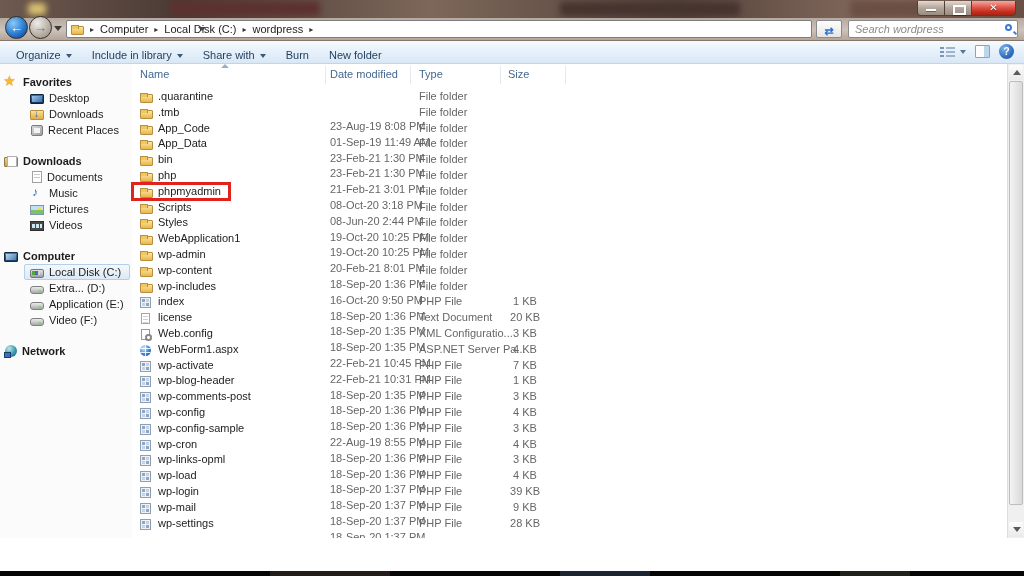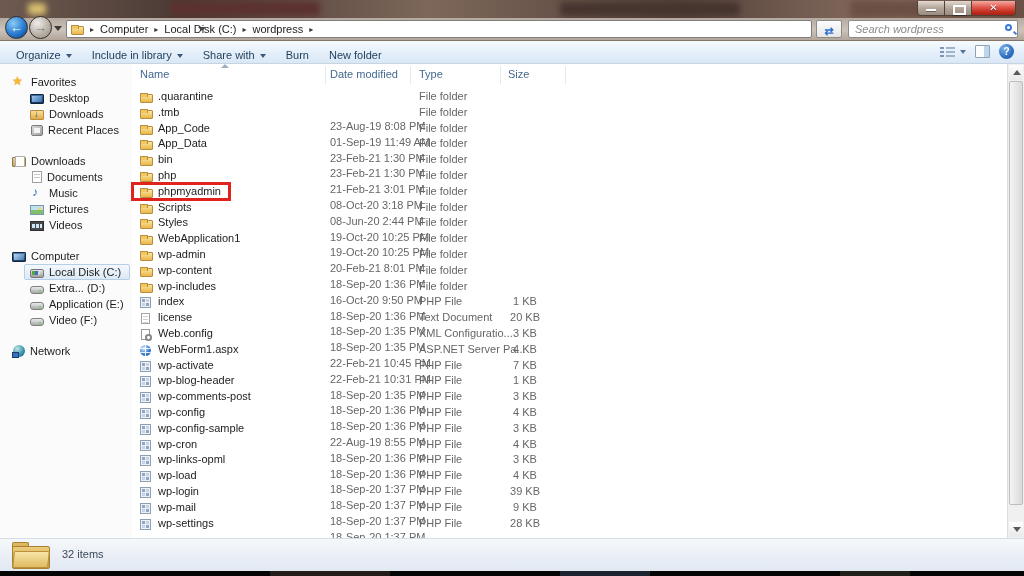--- a/index.html
+++ b/index.html
@@ -67,21 +67,21 @@
   .preview-icon{width:15px;height:13px;border:1px solid #8fa3b8;background:linear-gradient(90deg,#fdfdfd 60%,#bcd6ec 60%);border-radius:1px;}
   .help-icon{width:15px;height:15px;border-radius:50%;background:radial-gradient(circle at 35% 30%,#7db4e8,#2f6fc0 60%,#1c4e96);color:#fff;font-size:10px;font-weight:bold;text-align:center;line-height:15px;}
 
   
   .main{position:absolute;left:0;top:64px;width:1024px;height:474px;background:#fff;}
 
   
   .sidebar{position:absolute;left:0;top:0;width:132px;height:100%;background:#fbfbfb;padding-top:10px;overflow:hidden;}
   .side-section{margin-bottom:15px;}
   .side-item{position:relative;height:16px;display:flex;align-items:center;font-size:11px;color:#1c1c1c;cursor:default;}
-  .side-item.head{padding-left:12px;}
+  .side-item.head{padding-left:4px;font-weight:bold;}
   .side-item.child{padding-left:30px;}
   .side-item .lbl{margin-left:5px;white-space:nowrap;}
   .side-item.selected::before{content:"";position:absolute;left:24px;right:2px;top:0;bottom:0;
     background:linear-gradient(#f4f8fc,#dce9f5);border:1px solid #b5cfe7;border-radius:2px;}
   .side-item.selected *{position:relative;}
 
   
   .sicon{width:14px;height:13px;display:inline-block;position:relative;flex:none;}
   .favorites-star-icon::after{content:"★";position:absolute;left:0;top:-2px;font-size:12px;color:#f8b830;text-shadow:0 0 1px #c88a1a;}
   .desktop-icon{background:linear-gradient(#3c6ea5,#16355c);border:1px solid #10243d;border-radius:1px;height:10px;margin-top:1px;}
@@ -544,26 +544,19 @@
 
     <div class="red-box"></div>
 
     <div class="scrollbar">
       <div class="sb-btn sb-up"></div>
       <div class="sb-thumb"></div>
       <div class="sb-btn sb-down"></div>
     </div>
   </div>
 
-  <div class="status-bar">
-    <div class="big-folder">
-      <div class="body"></div>
-        <div class="front"></div>
-    </div>
-    <div class="status-text">32 items</div>
-  </div>
 
   <div class="taskbar">
     <div class="t1"></div>
     <div class="t2"></div>
     <div class="t3"></div>
   </div>
 </div>
 
 </body></html>

